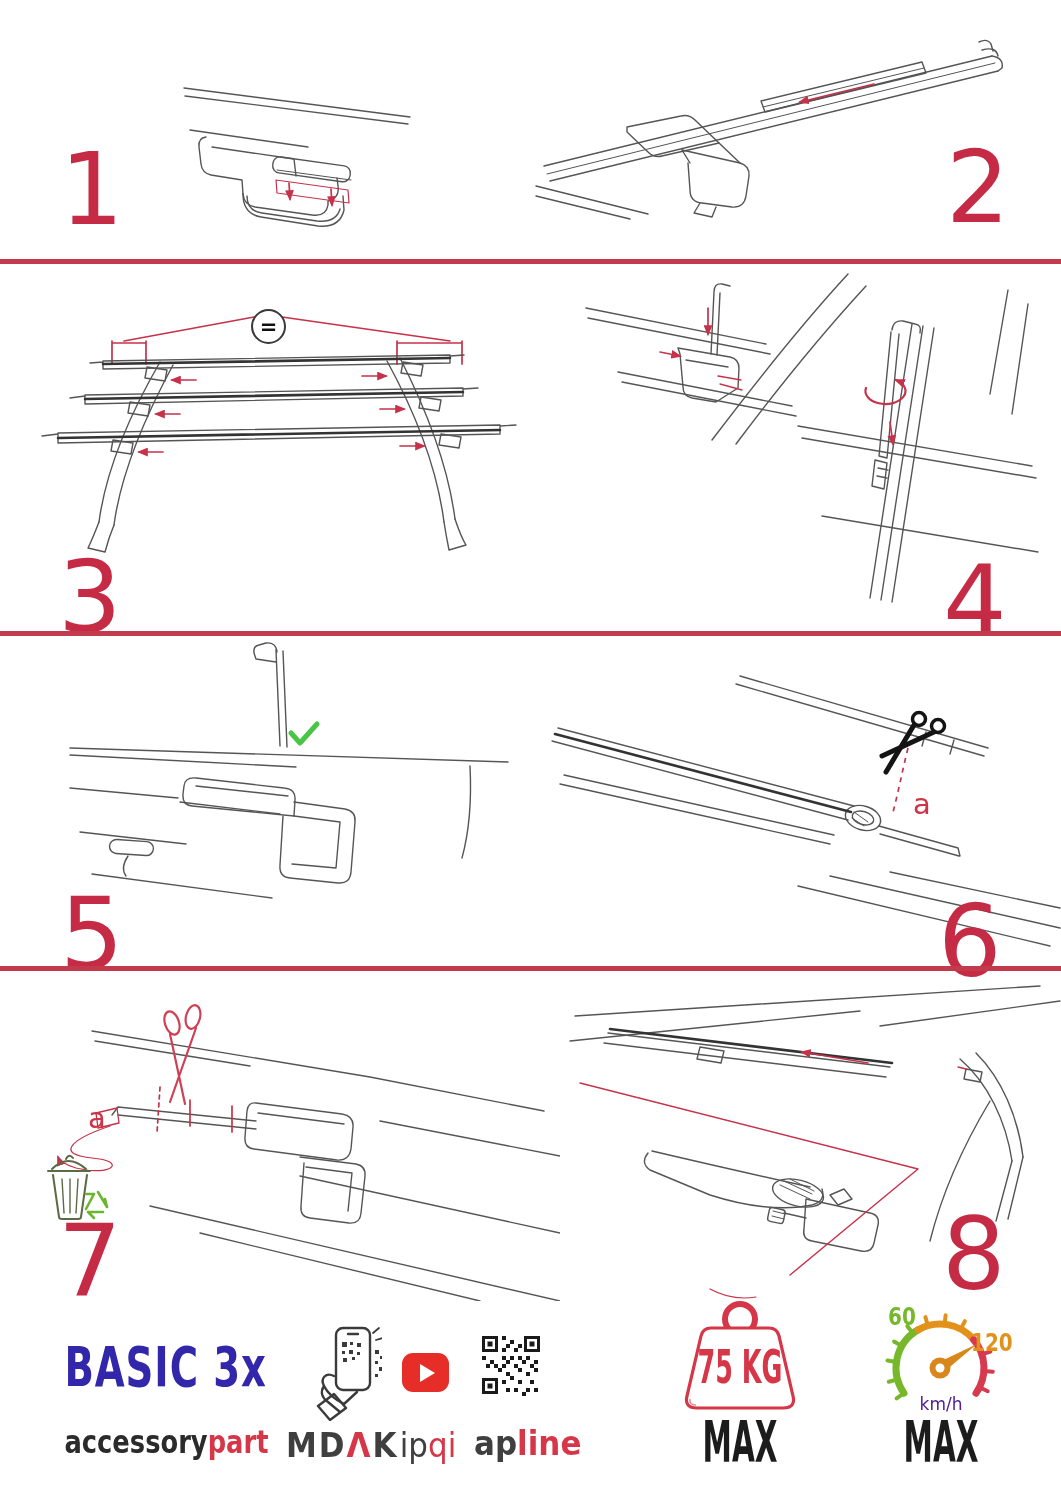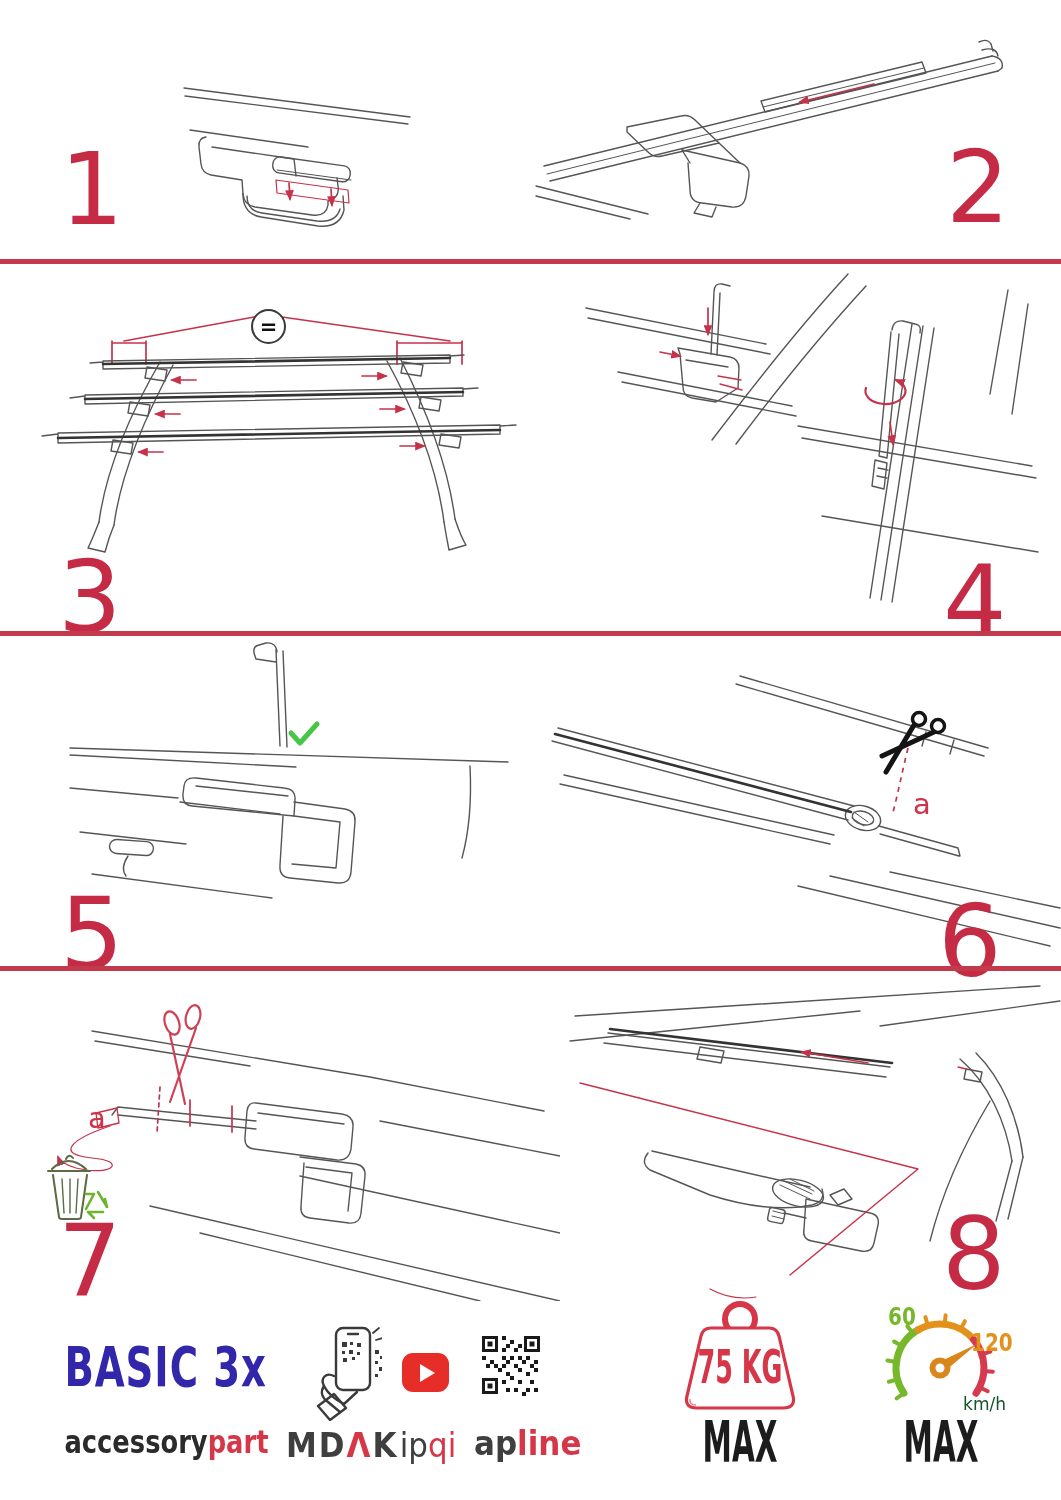--- a/index.html
+++ b/index.html
@@ -37,21 +37,21 @@
           border-bottom:9px solid transparent;margin-left:3px;}
   .weight-value{position:absolute;left:665px;top:1344px;width:150px;text-align:center;color:#d63748;
                 font-size:31px;font-weight:bold;line-height:1;transform:scale(0.82,1.5);
                 transform-origin:center top;white-space:nowrap;}
   .max-label{position:absolute;font-size:41px;font-weight:bold;color:#1c1c1c;text-align:center;line-height:1;
              transform:scale(0.72,1.4);transform-origin:center top;}
   .spd-lo{position:absolute;left:888px;top:1304px;color:#76b82a;font-size:20px;font-weight:bold;line-height:1;
           transform:scaleY(1.25);transform-origin:center top;}
   .spd-hi{position:absolute;left:971px;top:1330px;color:#e2921b;font-size:20px;font-weight:bold;line-height:1;
           transform:scaleY(1.25);transform-origin:center top;}
-  .spd-unit{position:absolute;left:876px;top:1396px;width:130px;text-align:right;color:#14532d;
+  .spd-unit{position:absolute;left:876px;top:1396px;width:130px;text-align:center;color:#4c1d95;
             font-size:17px;line-height:1;}
 </style>
 </head>
 <body>
 
 <div class="page">
 
   <svg width="0" height="0" style="position:absolute" aria-hidden="true">
     <defs>
       <marker id="arrR" viewBox="0 0 10 8" refX="8" refY="4" markerWidth="11" markerHeight="9" orient="auto" markerUnits="userSpaceOnUse">

